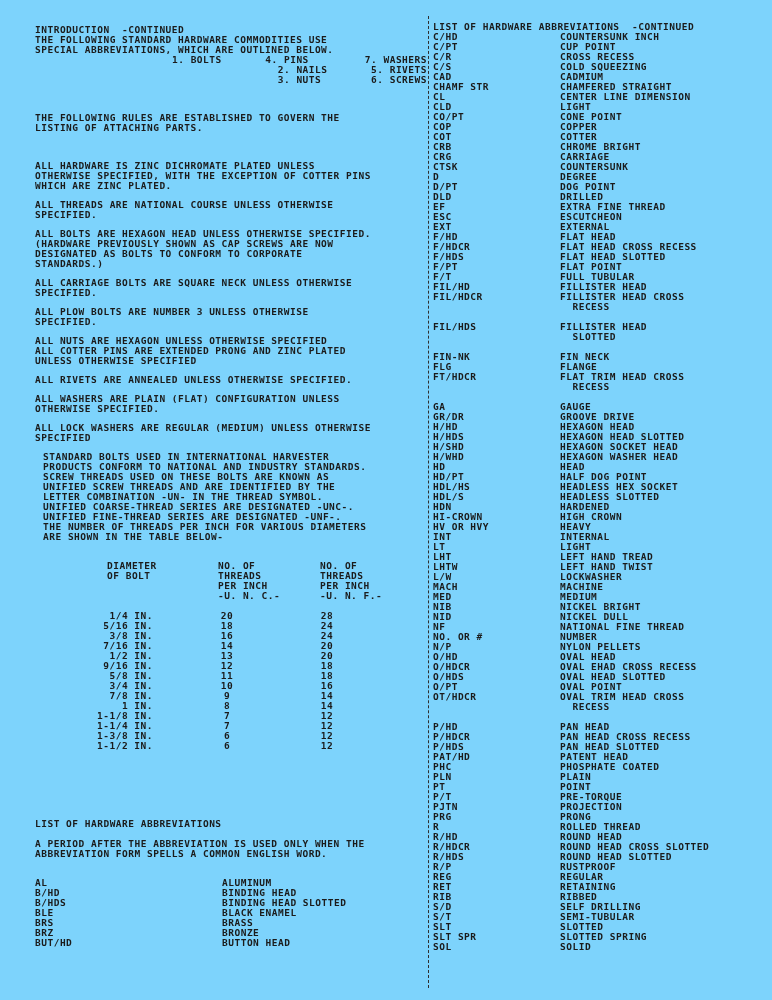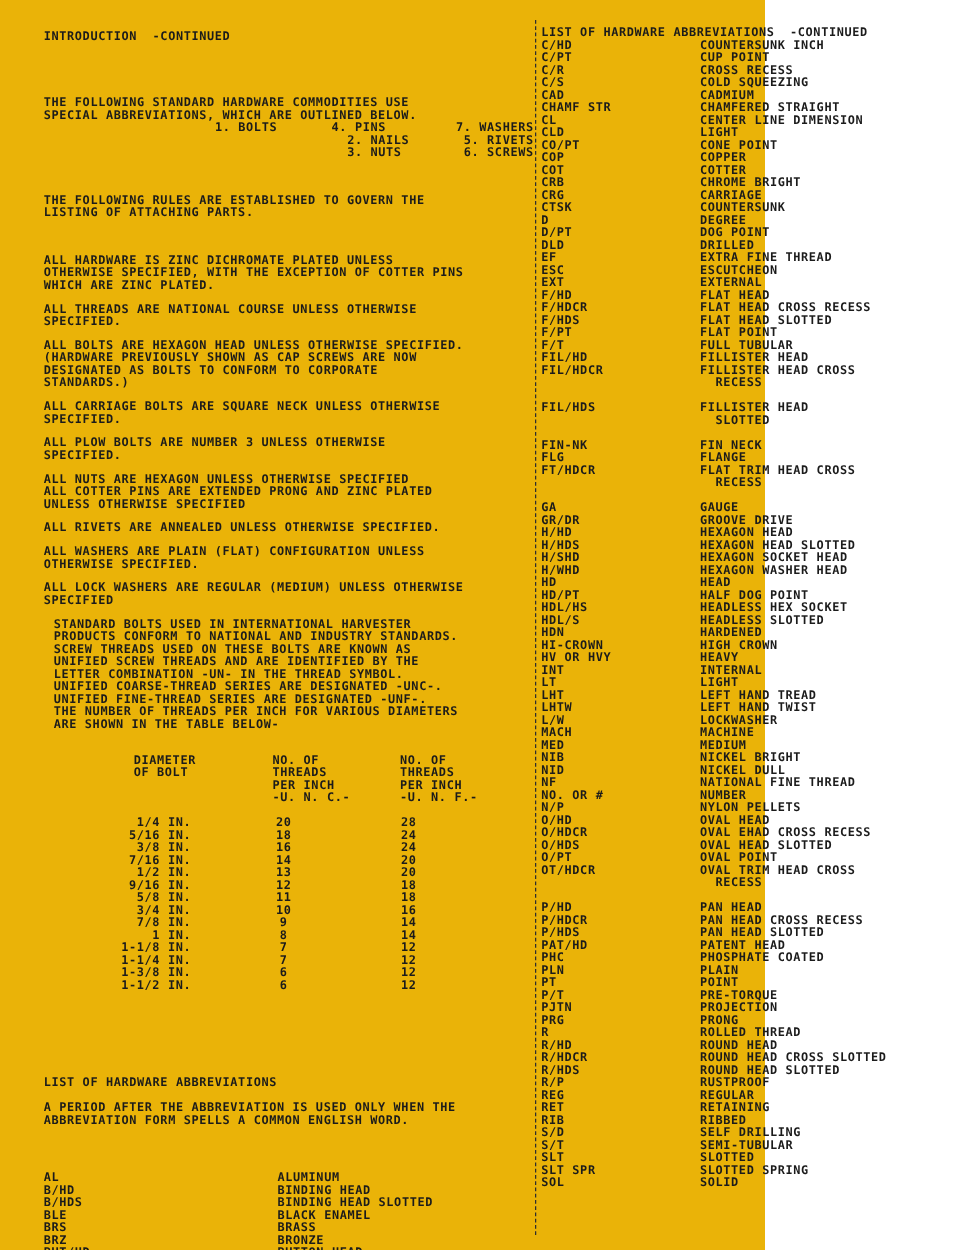--- a/index.html
+++ b/index.html
@@ -1,50 +1,50 @@
 <!DOCTYPE html>
 <html><head>
 <meta charset="utf-8">
 <style>
   html,body{margin:0;padding:0;}
   body{
     width:772px;height:1000px;background:#ffffff;overflow:hidden;
     font-family:"DejaVu Sans Mono","Liberation Mono",monospace;
   }
   .page{
-    position:relative;width:612px;height:1000px;background:#eab308;
+    position:relative;width:772px;height:1000px;background:#7dd3fc;
     color:#1b1b1b;font-weight:700;font-size:9.5px;line-height:10px;letter-spacing:0.5px;
   }
   .col{position:absolute;top:0;}
   .left-col{left:35px;top:25px;width:392px;}
   .right-col{left:433px;top:22px;width:334px;}
   .vline{
     position:absolute;left:428px;top:16px;height:972px;width:0;
     border-left:1.6px dashed #2e2e2e;
   }
   .pre{white-space:pre;}
   .l-title{margin-bottom:0;}
-  .l-intro{margin-bottom:0;margin-top:43px;}
+  .l-intro{margin-bottom:0;}
   .l-commodities{margin-bottom:28px;text-align:right;}
   .l-rules-intro{margin-bottom:28px;}
   .rule-para{white-space:pre;margin-bottom:9px;}
   .l-standards{margin-left:8px;margin-bottom:19px;}
   
   .thread-table{margin-bottom:16px;}
   .tt-head{display:flex;margin-bottom:10px;}
   .tt-h1{margin-left:72px;width:111px;white-space:pre;}
   .tt-h2{width:102px;white-space:pre;}
   .tt-h3{white-space:pre;}
   .tt-row{display:flex;}
   .tc-dia{display:inline-block;width:118px;text-align:right;white-space:pre;}
   .tc-num1{display:inline-block;width:100px;margin-left:24px;text-align:center;}
   .tc-num2{display:inline-block;width:100px;text-align:center;}
   
   .l-list-heading{margin-top:68px;margin-bottom:10px;}
-  .l-period-note{margin-bottom:36px;}
+  .l-period-note{margin-bottom:19px;}
   .abbr-row{display:flex;align-items:flex-start;}
   .abbr-col-l{flex:0 0 187px;white-space:pre;}
   .desc-col-l{flex:1;white-space:pre;}
   
   .r-heading{margin-bottom:0;white-space:pre;}
   .abbr-col-r{flex:0 0 127px;white-space:pre;}
   .desc-col-r{flex:1;white-space:pre;}
   .gap{margin-top:10px;}
 </style>
 </head>

